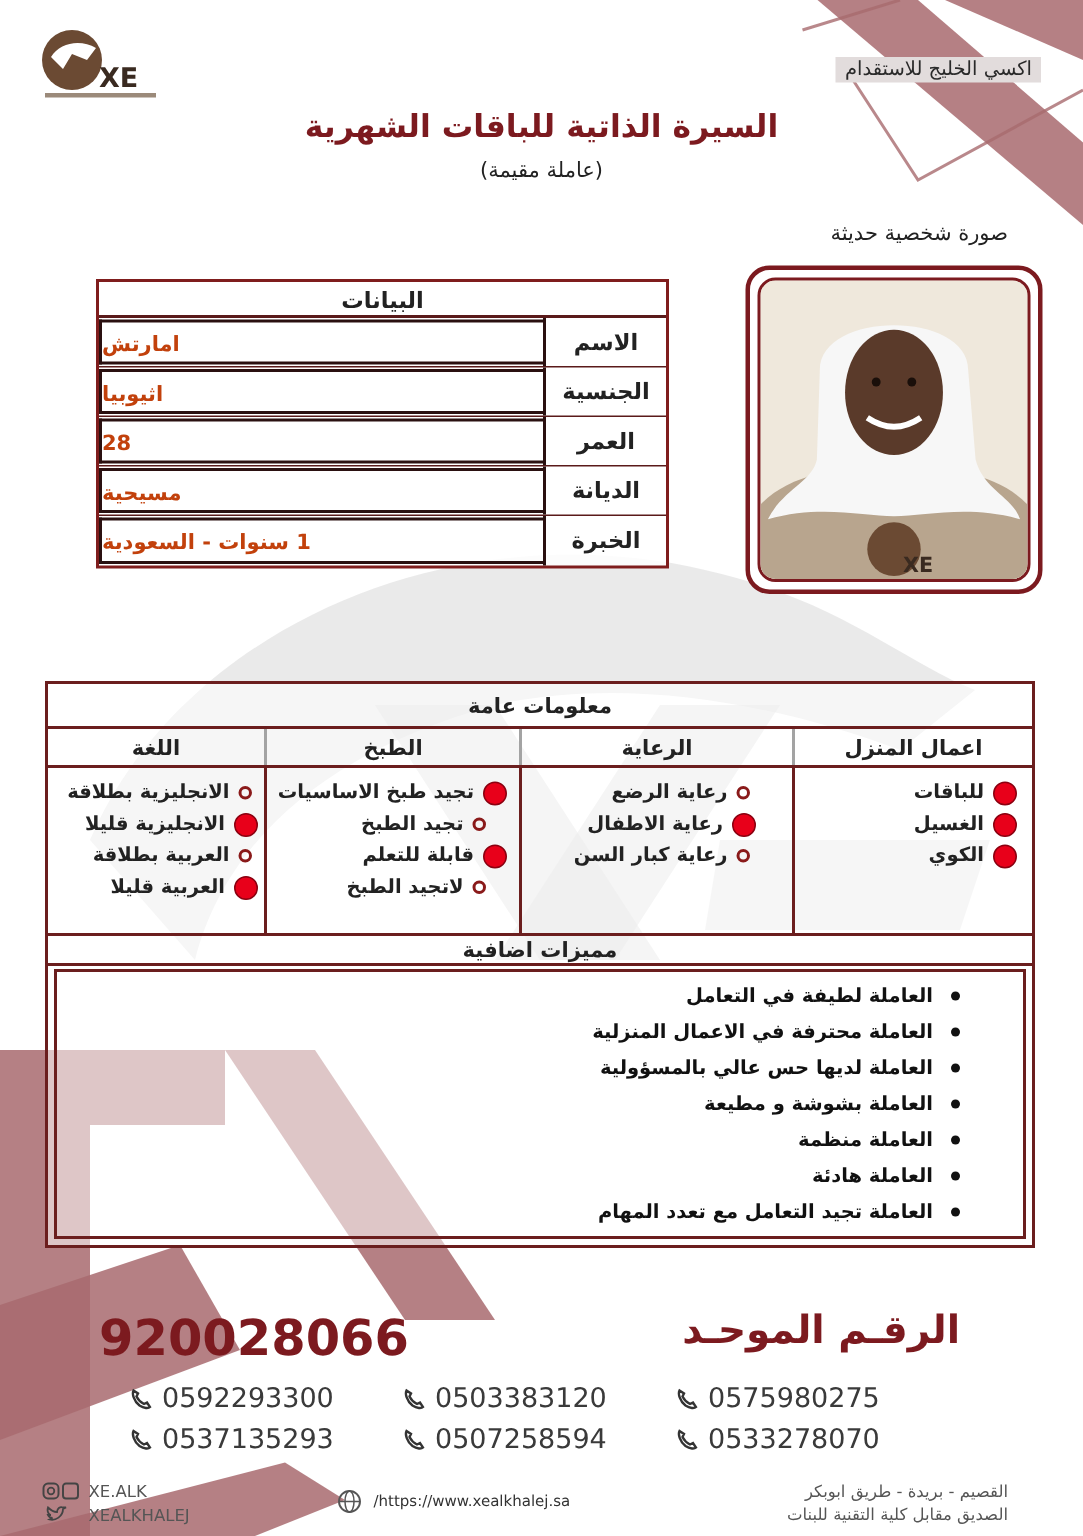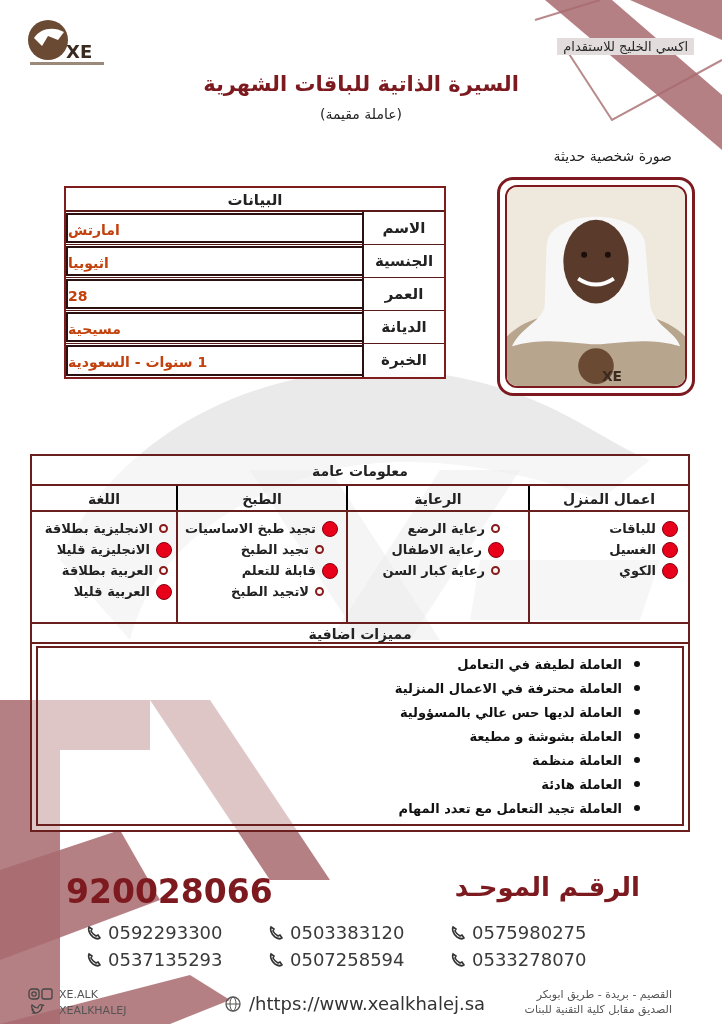--- a/index.html
+++ b/index.html
@@ -27,21 +27,21 @@
   .data-table .hdr { text-align: center; font-size: 15px; font-weight: bold; height: 24px; line-height: 24px; border-bottom: 2px solid #5a1a1a; color: #222; }
   .data-row { display: flex; border-bottom: 1px solid #5a1a1a; height: 33px; }
   .data-row:last-child { border-bottom: none; }
   .data-row .lbl { width: 82px; font-size: 15px; font-weight: bold; text-align: center; line-height: 33px; color: #222; border-left: 2px solid #2a1010; }
   .data-row .val { flex: 1; font-size: 14px; font-weight: bold; text-align: left; line-height: 30px; color: #c2410c; border: 2px solid #2a1010; border-right: none; margin: 1px 0; }
 
   
   .info-box { position: absolute; left: 30px; top: 454px; width: 660px; border: 2px solid #6b1e1e; background: rgba(255,255,255,0.55); direction: rtl; }
   .info-title { height: 30px; line-height: 30px; text-align: center; font-size: 14px; font-weight: bold; color: #222; border-bottom: 2px solid #6b1e1e; }
   .cols-head { display: flex; height: 26px; border-bottom: 2px solid #6b1e1e; }
-  .cols-head > div { text-align: center; font-size: 14px; font-weight: bold; color: #222; line-height: 26px; border-left: 2px solid #000000; }
+  .cols-head > div { text-align: center; font-size: 14px; font-weight: bold; color: #222; line-height: 26px; border-left: 2px solid #a3a3a3; }
   .cols-head > div:last-child { border-left: none; }
   .cols-body { display: flex; height: 112px; border-bottom: 2px solid #6b1e1e; }
   .cols-body > div { border-left: 2px solid #6b1e1e; padding-top: 6px; }
   .cols-body > div:last-child { border-left: none; }
   .c1 { width: 160px; } .c2 { width: 182px; } .c3 { width: 170px; } .c4 { flex: 1; }
   .opt { display: flex; align-items: center; height: 21px; font-size: 13px; font-weight: bold; color: #222; white-space: nowrap; }
   .c1 .opt { padding-right: 10px; }
   .c2 .opt { padding-right: 24px; }
   .c3 .opt { padding-right: 8px; }
   .c4 .opt { padding-right: 4px; }
@@ -53,21 +53,21 @@
   .extras-list li::before { content: ""; width: 6px; height: 6px; border-radius: 50%; background: #111; margin-left: 12px; }
 
   
   .unified-label { position: absolute; right: 82px; top: 872px; font-size: 26px; font-weight: bold; color: #7c1a1f; direction: rtl; }
   .unified-number { position: absolute; left: 66px; top: 872px; font-size: 33px; font-weight: bold; color: #7c1a1f; font-family: "DejaVu Sans", sans-serif; }
   .phones { position: absolute; left: 86px; top: 922px; width: 520px; display: grid; grid-template-columns: 182px 182px 160px; row-gap: 6px; }
   .phone { display: flex; align-items: center; font-size: 18px; color: #3a3a3a; font-family: "DejaVu Sans", sans-serif; }
   .phone svg { margin-right: 6px; }
   .social { position: absolute; left: 28px; top: 986px; font-size: 11px; color: #555; }
   .social .row { display: flex; align-items: center; height: 16px; }
-  .website { position: absolute; left: 225px; top: 993px; font-size: 18px; color: #333; display: flex; align-items: center; }
+  .website { position: absolute; left: 225px; top: 993px; font-size: 10px; color: #333; display: flex; align-items: center; }
   .address { position: absolute; right: 50px; top: 987px; font-size: 11px; color: #555; text-align: right; direction: rtl; line-height: 15px; }
 </style>
 </head>
 <body>
 
 <svg class="bg-layer" width="722" height="1024" viewBox="0 0 722 1024">
 
   <polygon points="545,0 612,0 722,95 722,150" fill="#a86a6e" opacity="0.85"></polygon>
   <polygon points="630,0 722,0 722,40" fill="#a86a6e" opacity="0.85"></polygon>
   <polyline points="560,40 612,120 722,60" fill="none" stroke="#a86a6e" stroke-width="2" opacity="0.8"></polyline>

